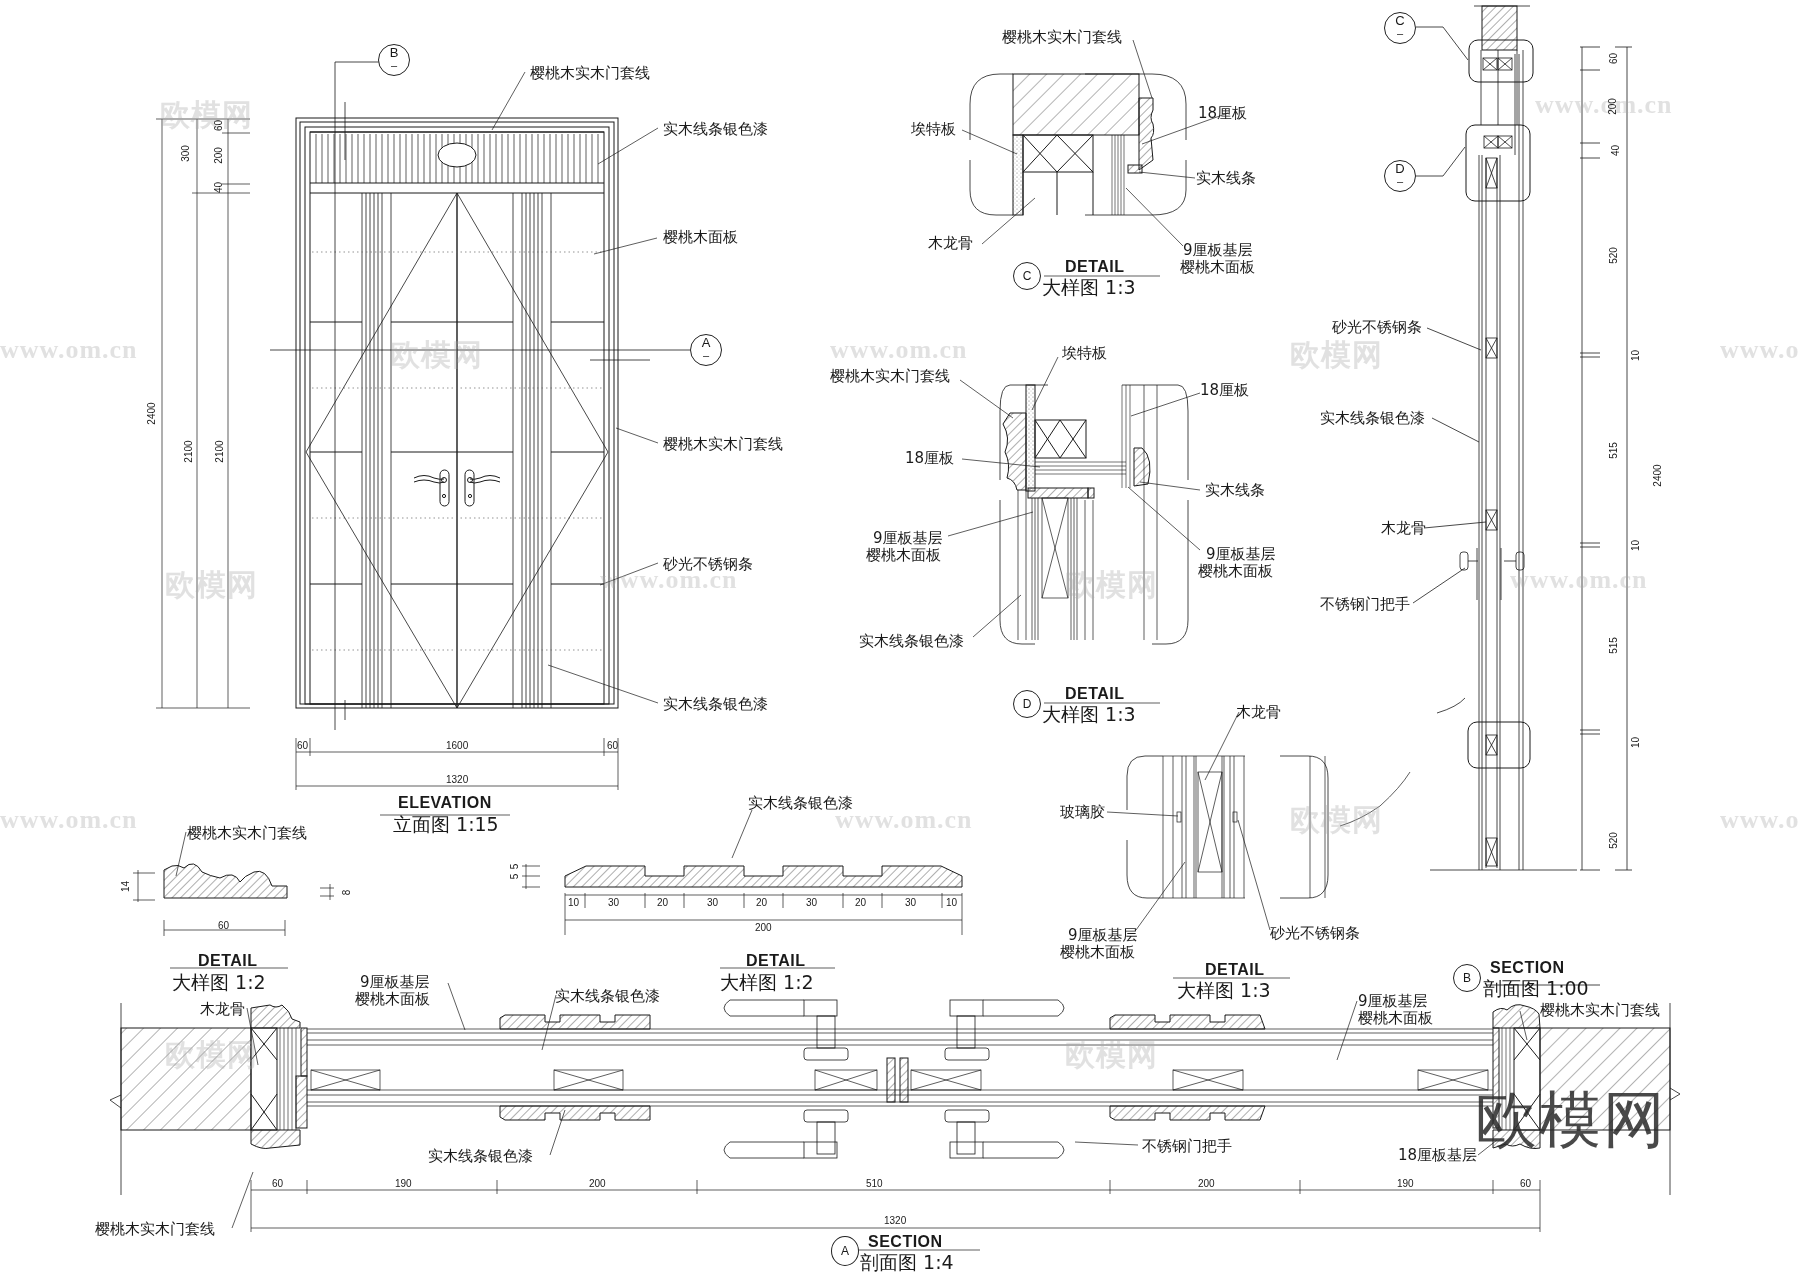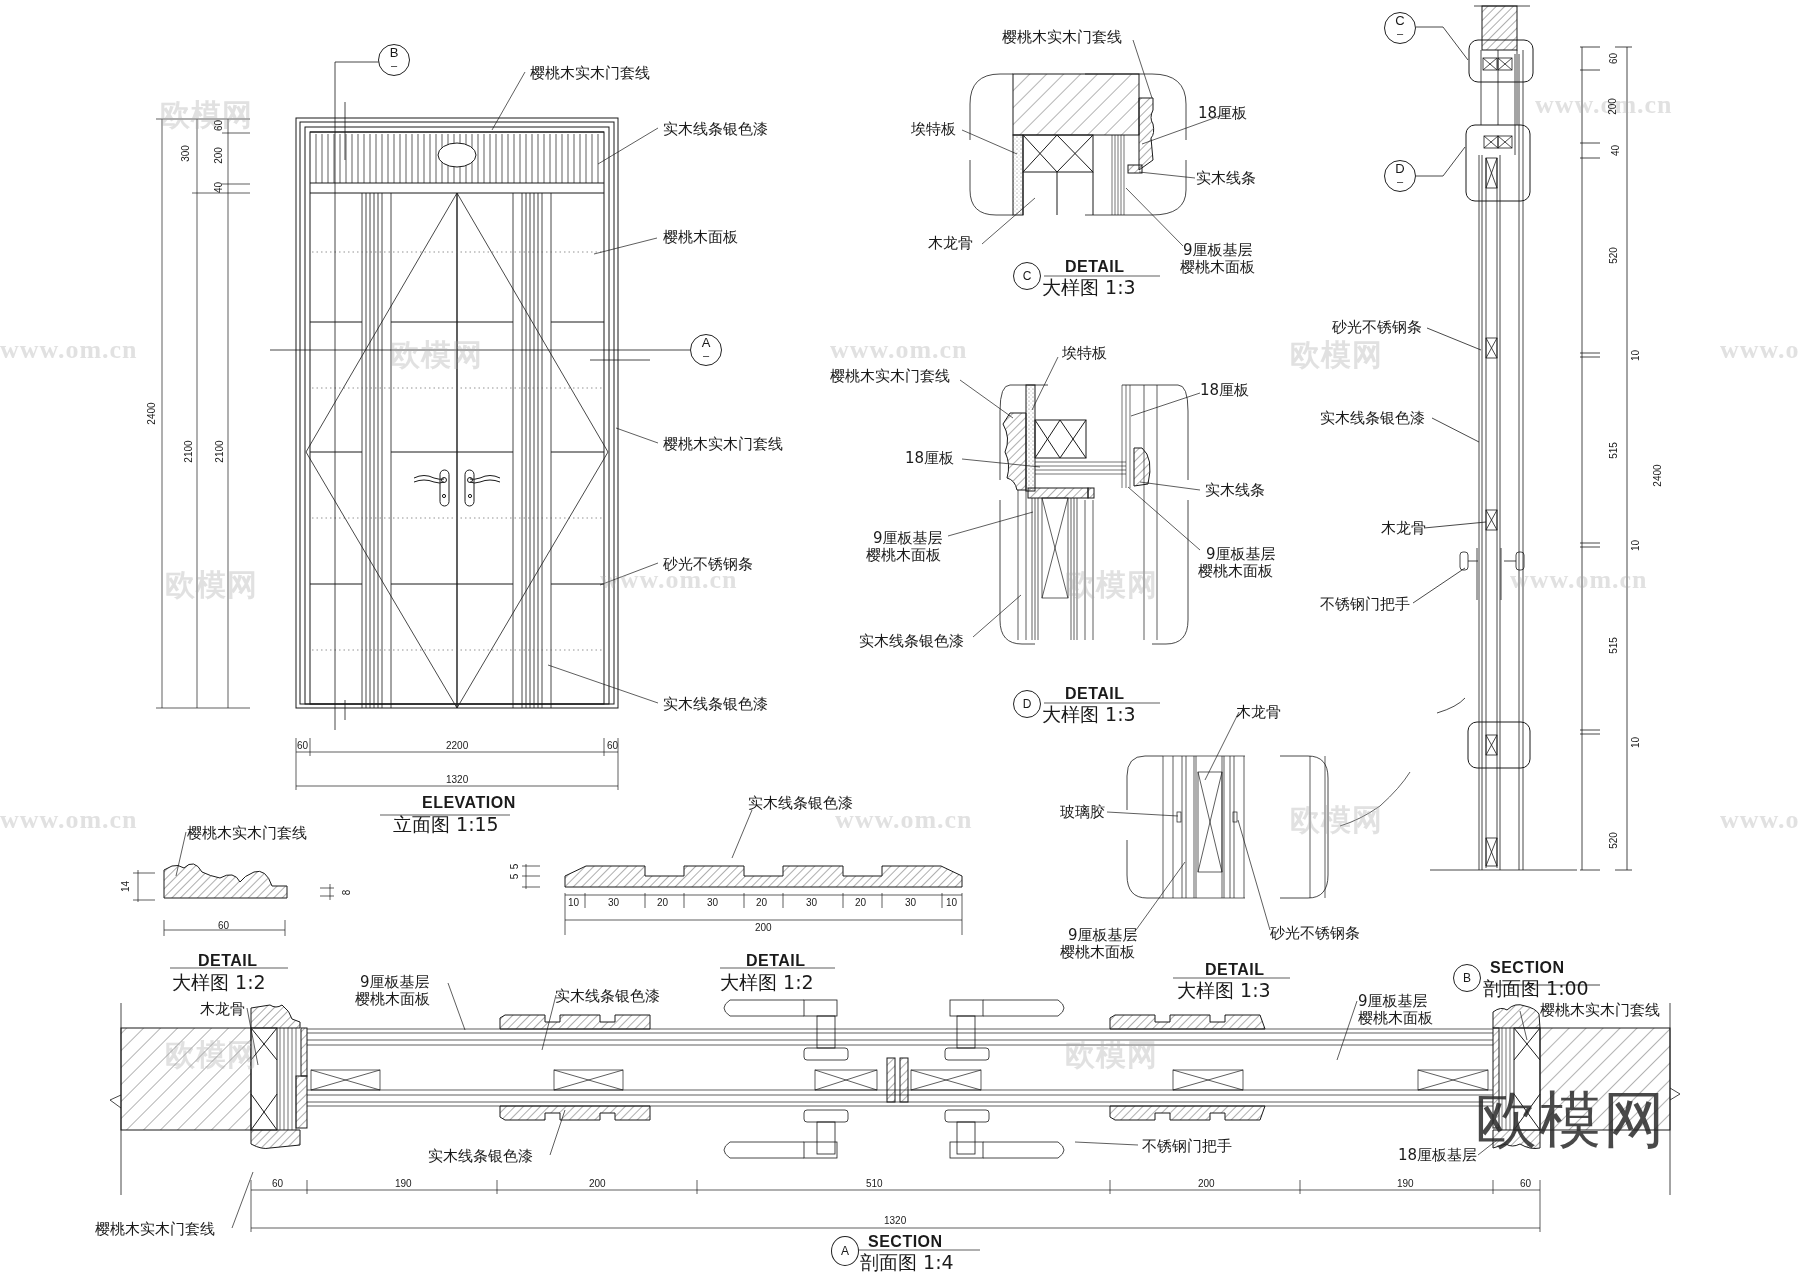--- a/index.html
+++ b/index.html
@@ -573,24 +573,24 @@
 <div class="lbl" style="left:663px;top:696px;">实木线条银色漆</div>
 
 <div class="dim v" style="left:140px;top:408px;">2400</div>
 <div class="dim v" style="left:177px;top:148px;">300</div>
 <div class="dim v" style="left:177px;top:446px;">2100</div>
 <div class="dim v" style="left:213px;top:120px;">60</div>
 <div class="dim v" style="left:210px;top:150px;">200</div>
 <div class="dim v" style="left:213px;top:182px;">40</div>
 <div class="dim v" style="left:208px;top:446px;">2100</div>
 <div class="dim" style="left:297px;top:740px;">60</div>
-<div class="dim" style="left:446px;top:740px;">2200</div>
+<div class="dim" style="left:446px;top:740px;">1600</div>
 <div class="dim" style="left:607px;top:740px;">60</div>
 <div class="dim" style="left:446px;top:774px;">1320</div>
-<div class="title-en" style="left:422px;top:795px;">ELEVATION</div>
+<div class="title-en" style="left:398px;top:795px;">ELEVATION</div>
 <div class="title-cn" style="left:393px;top:814px;">立面图 1:15</div>
 
 <div class="lbl" style="left:187px;top:825px;">樱桃木实木门套线</div>
 <div class="dim v" style="left:120px;top:881px;">14</div>
 <div class="dim" style="left:218px;top:920px;">60</div>
 <div class="dim v" style="left:344px;top:887px;">8</div>
 <div class="title-en" style="left:198px;top:953px;">DETAIL</div>
 <div class="title-cn" style="left:172px;top:972px;">大样图 1:2</div>
 
 <div class="lbl" style="left:748px;top:795px;">实木线条银色漆</div>

